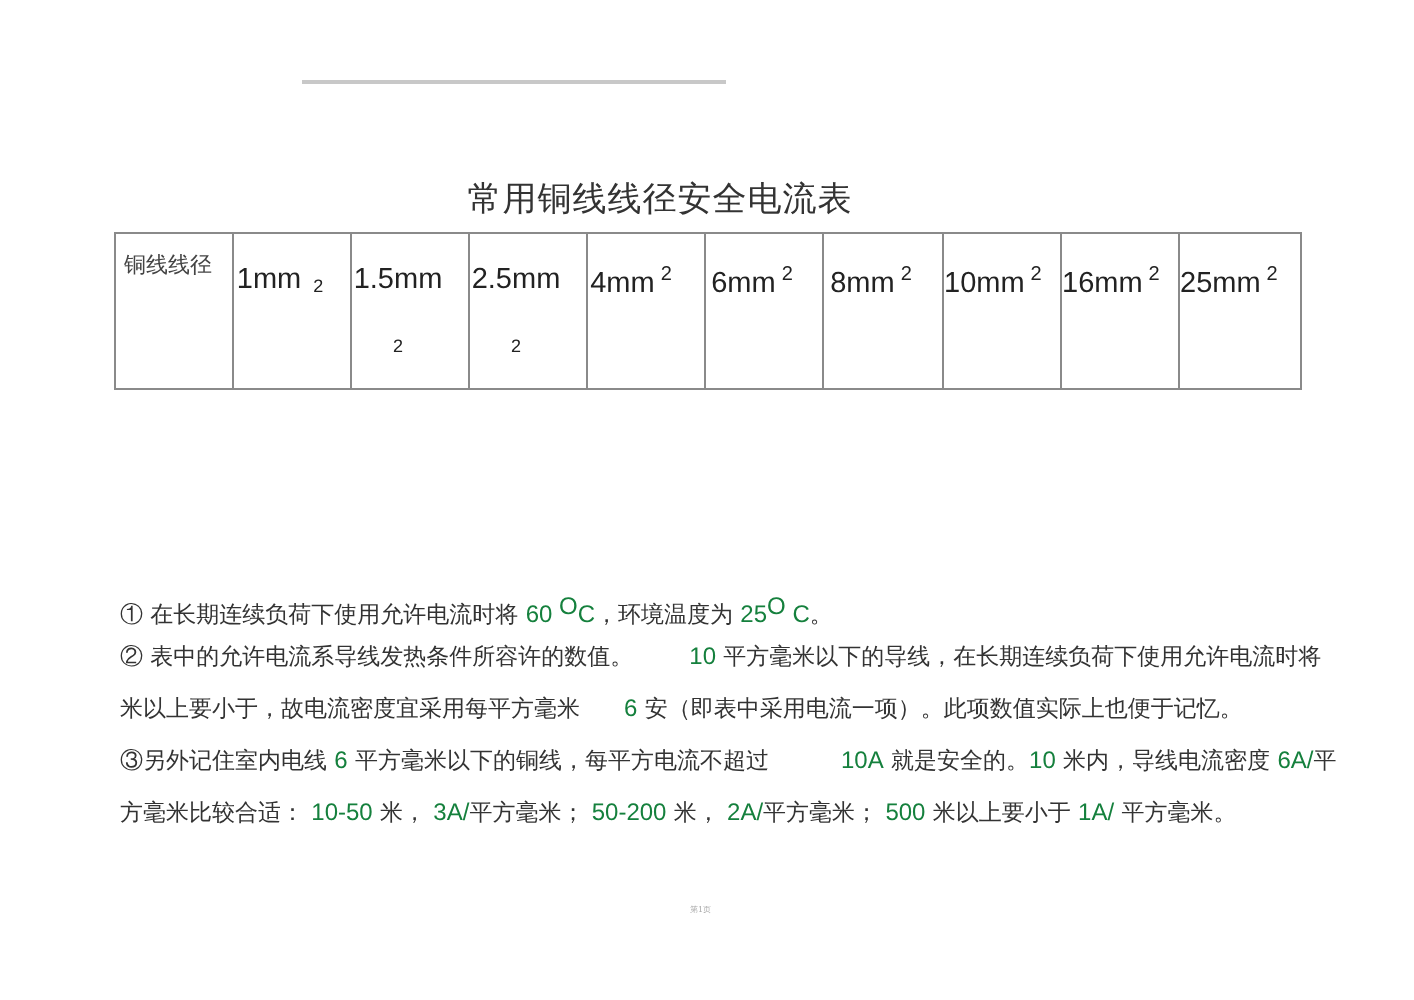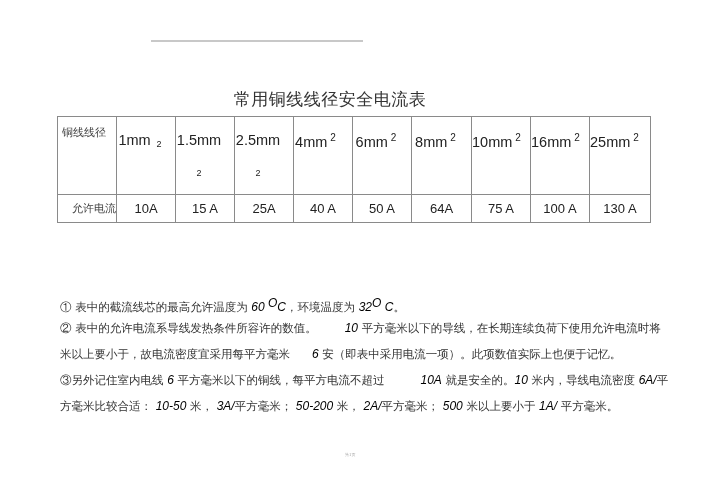--- a/index.html
+++ b/index.html
@@ -14,21 +14,21 @@
   tr.head td { height: 77px; vertical-align: top; position: relative; }
   tr.r1 td { height: 27px; }
   tr.r2 td { height: 24px; }
   .size { position: absolute; top: 15px; left: 0; right: 12px; font-size: 14.5px; text-align: center; }
   .size sup { font-size: 10px; vertical-align: 6px; margin-left: 3px; }
   .size .low { font-size: 9px; margin-left: 6px; vertical-align: -2px; }
   .size .wrap2 { display: block; font-size: 9px; margin-top: 20px; }
   .hd-label { position: absolute; top: 8px; left: 4px; font-size: 11px; }
   .notes { position: absolute; left: 60px; top: 292px; width: 620px; font-size: 11.5px; color: #333; }
   .note-line { position: absolute; left: 0; white-space: nowrap; }
-  .note-line .num { font-family: "Liberation Sans", sans-serif; color: #000000; font-size: 12px; font-style: italic; }
+  .note-line .num { font-family: "Liberation Sans", sans-serif; color: #15803d; font-size: 12px; }
   .note-line sup { font-size: 8px; vertical-align: 4px; }
   .footer { position: absolute; left: 345px; top: 452px; font-size: 4px; color: #aaa; }
 </style>
 </head>
 <body>
 
 <div class="top-rule"></div>
 <div class="title">常用铜线线径安全电流表</div>
 
 <table>
@@ -70,38 +70,26 @@
     <td>
           <div class="size"><span>10mm</span><sup>2</sup></div>
         </td>
     <td>
           <div class="size"><span>16mm</span><sup>2</sup></div>
         </td>
     <td>
           <div class="size"><span>25mm</span><sup>2</sup></div>
         </td>
   </tr>
-  <tr class="r1">
-    <td class="rowhead">允许电流</td>
-    <td>10A</td>
-    <td>15 A</td>
-    <td>25A</td>
-    <td>40 A</td>
-    <td>50 A</td>
-    <td>64A</td>
-    <td>75 A</td>
-    <td>100 A</td>
-    <td>130 A</td>
-  </tr>
 </tbody>
   </table>
 
 <div class="notes">
   <div class="note-line" style="top:4px">
-    <span>① 表中的截流线芯的最高允许温度为  </span><span class="num">60 </span><sup class="num">O</sup><span class="num">C</span><span>，环境温度为  </span><span class="num">32</span><sup class="num">O</sup><span class="num"> C</span><span>。</span>
+    <span>① 在长期连续负荷下使用允许电流时将  </span><span class="num">60 </span><sup class="num">O</sup><span class="num">C</span><span>，环境温度为  </span><span class="num">25</span><sup class="num">O</sup><span class="num"> C</span><span>。</span>
   </div>
   <div class="note-line" style="top:29px">
     <span>② 表中的允许电流系导线发热条件所容许的数值。</span><span style="display:inline-block;width:28px"></span><span class="num">10</span><span> 平方毫米以下的导线，在长期连续负荷下使用允许电流时将</span>
   </div>
   <div class="note-line" style="top:55px">
     <span>米以上要小于，故电流密度宜采用每平方毫米</span><span style="display:inline-block;width:22px"></span><span class="num">6</span><span> 安（即表中采用电流一项）。此项数值实际上也便于记忆。</span>
   </div>
   <div class="note-line" style="top:81px">
     <span>③另外记住室内电线  </span><span class="num">6</span><span> 平方毫米以下的铜线，每平方电流不超过</span><span style="display:inline-block;width:36px"></span><span class="num">10A</span><span> 就是安全的。</span><span class="num">10</span><span> 米内，导线电流密度  </span><span class="num">6A/</span><span>平</span>
   </div>

